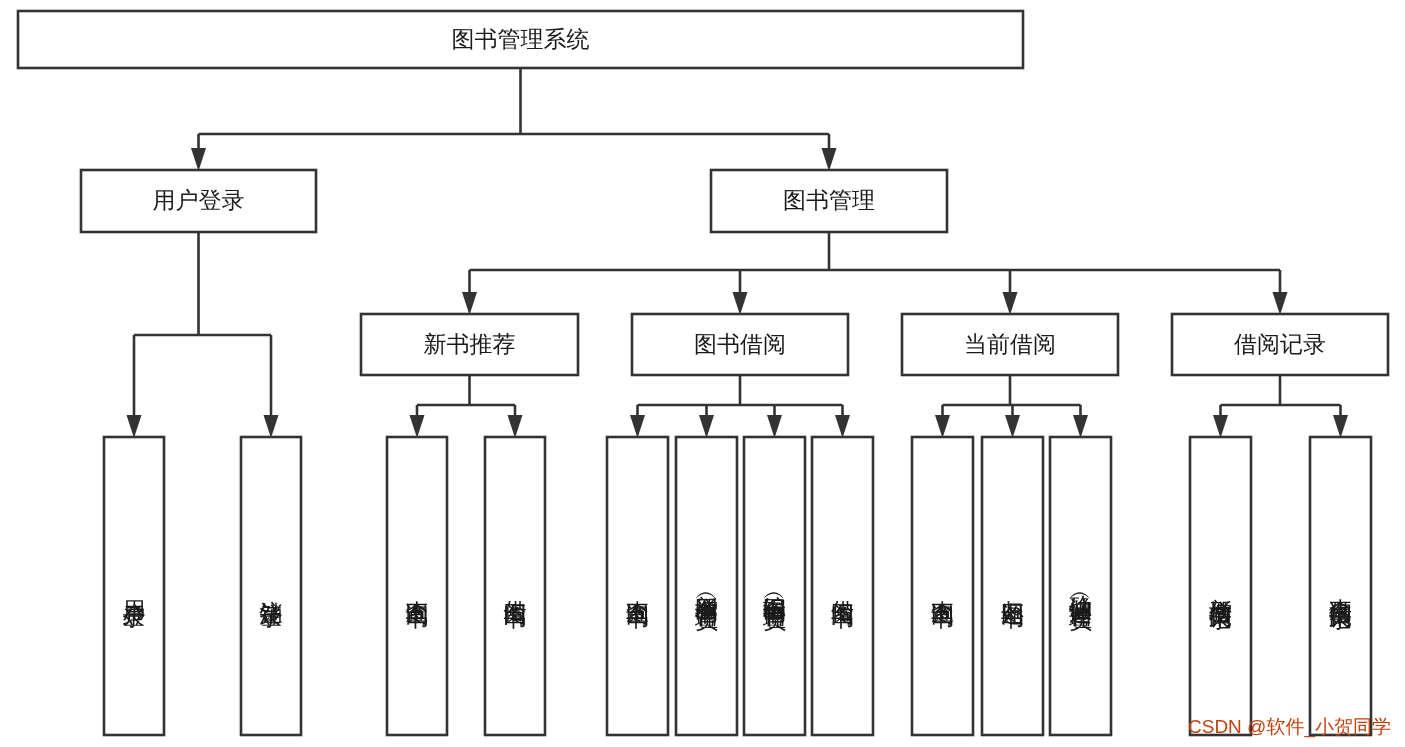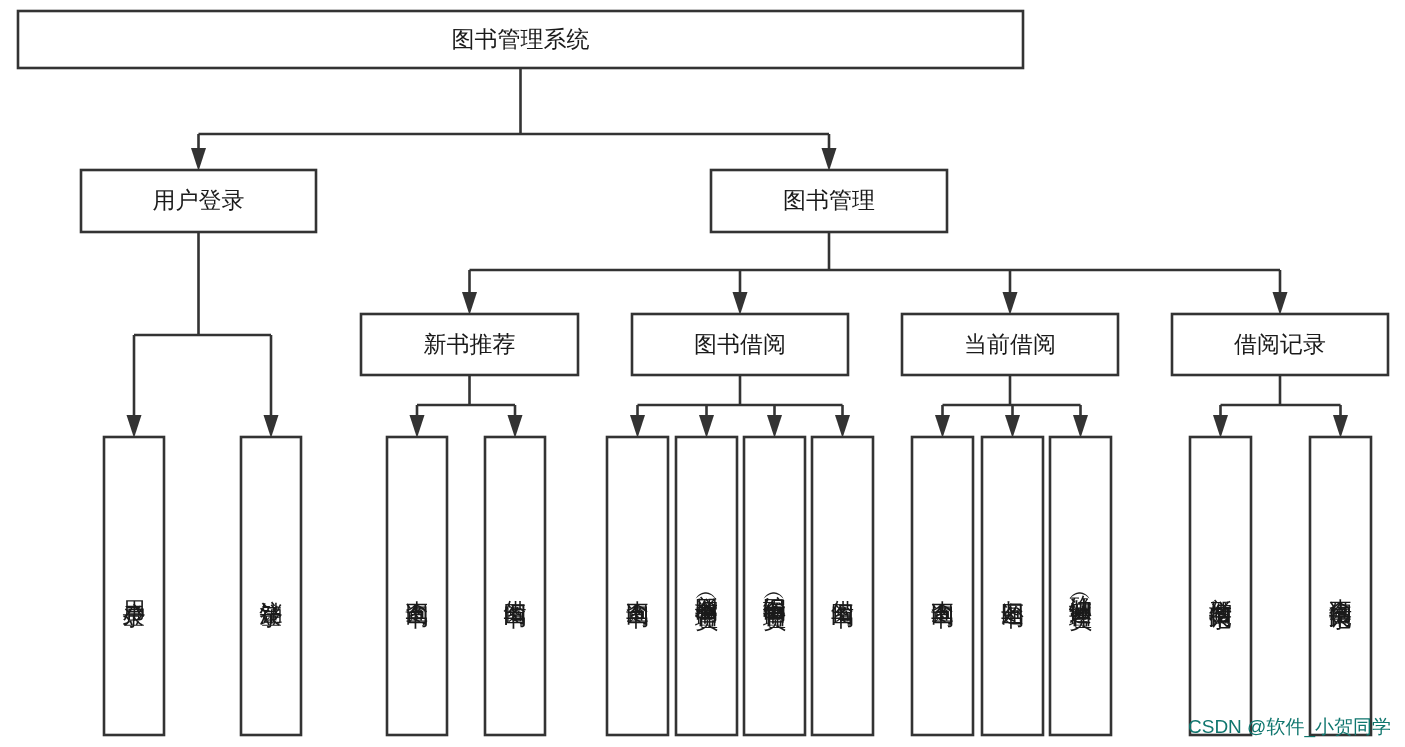--- a/index.html
+++ b/index.html
@@ -62,21 +62,21 @@
     text-align: center;
     display: flex;
     align-items: center;
     justify-content: center;
     pointer-events: none;
   }
   .watermark {
     position: absolute;
     font-family: "Liberation Sans", "DejaVu Sans", sans-serif;
     font-size: 19px;
-    color: #0f766e;
+    color: #c2410c;
     white-space: nowrap;
     left: 1188px;
     top: 714px;
   }
 </style>
 </head>
 <body>
 
 <div id="diagram-root">
 

